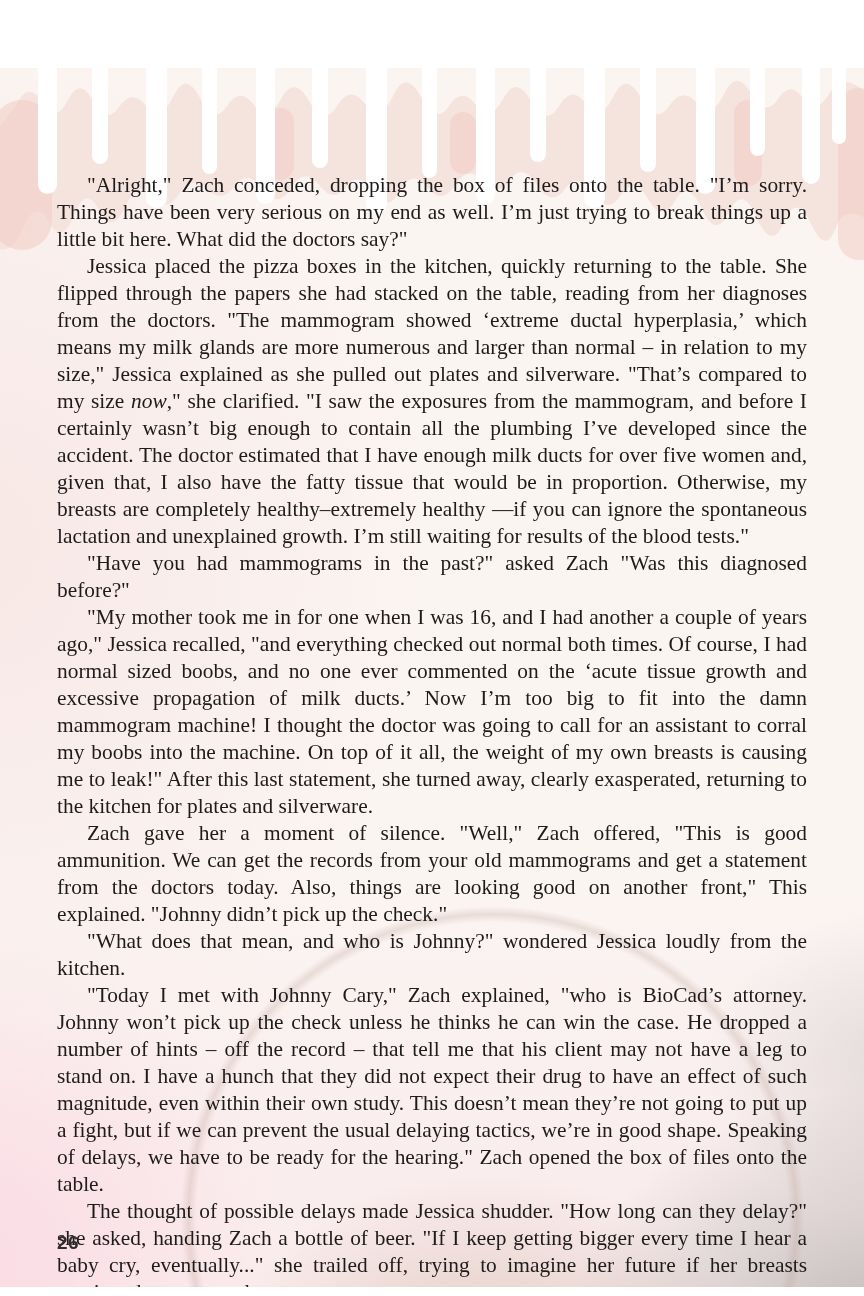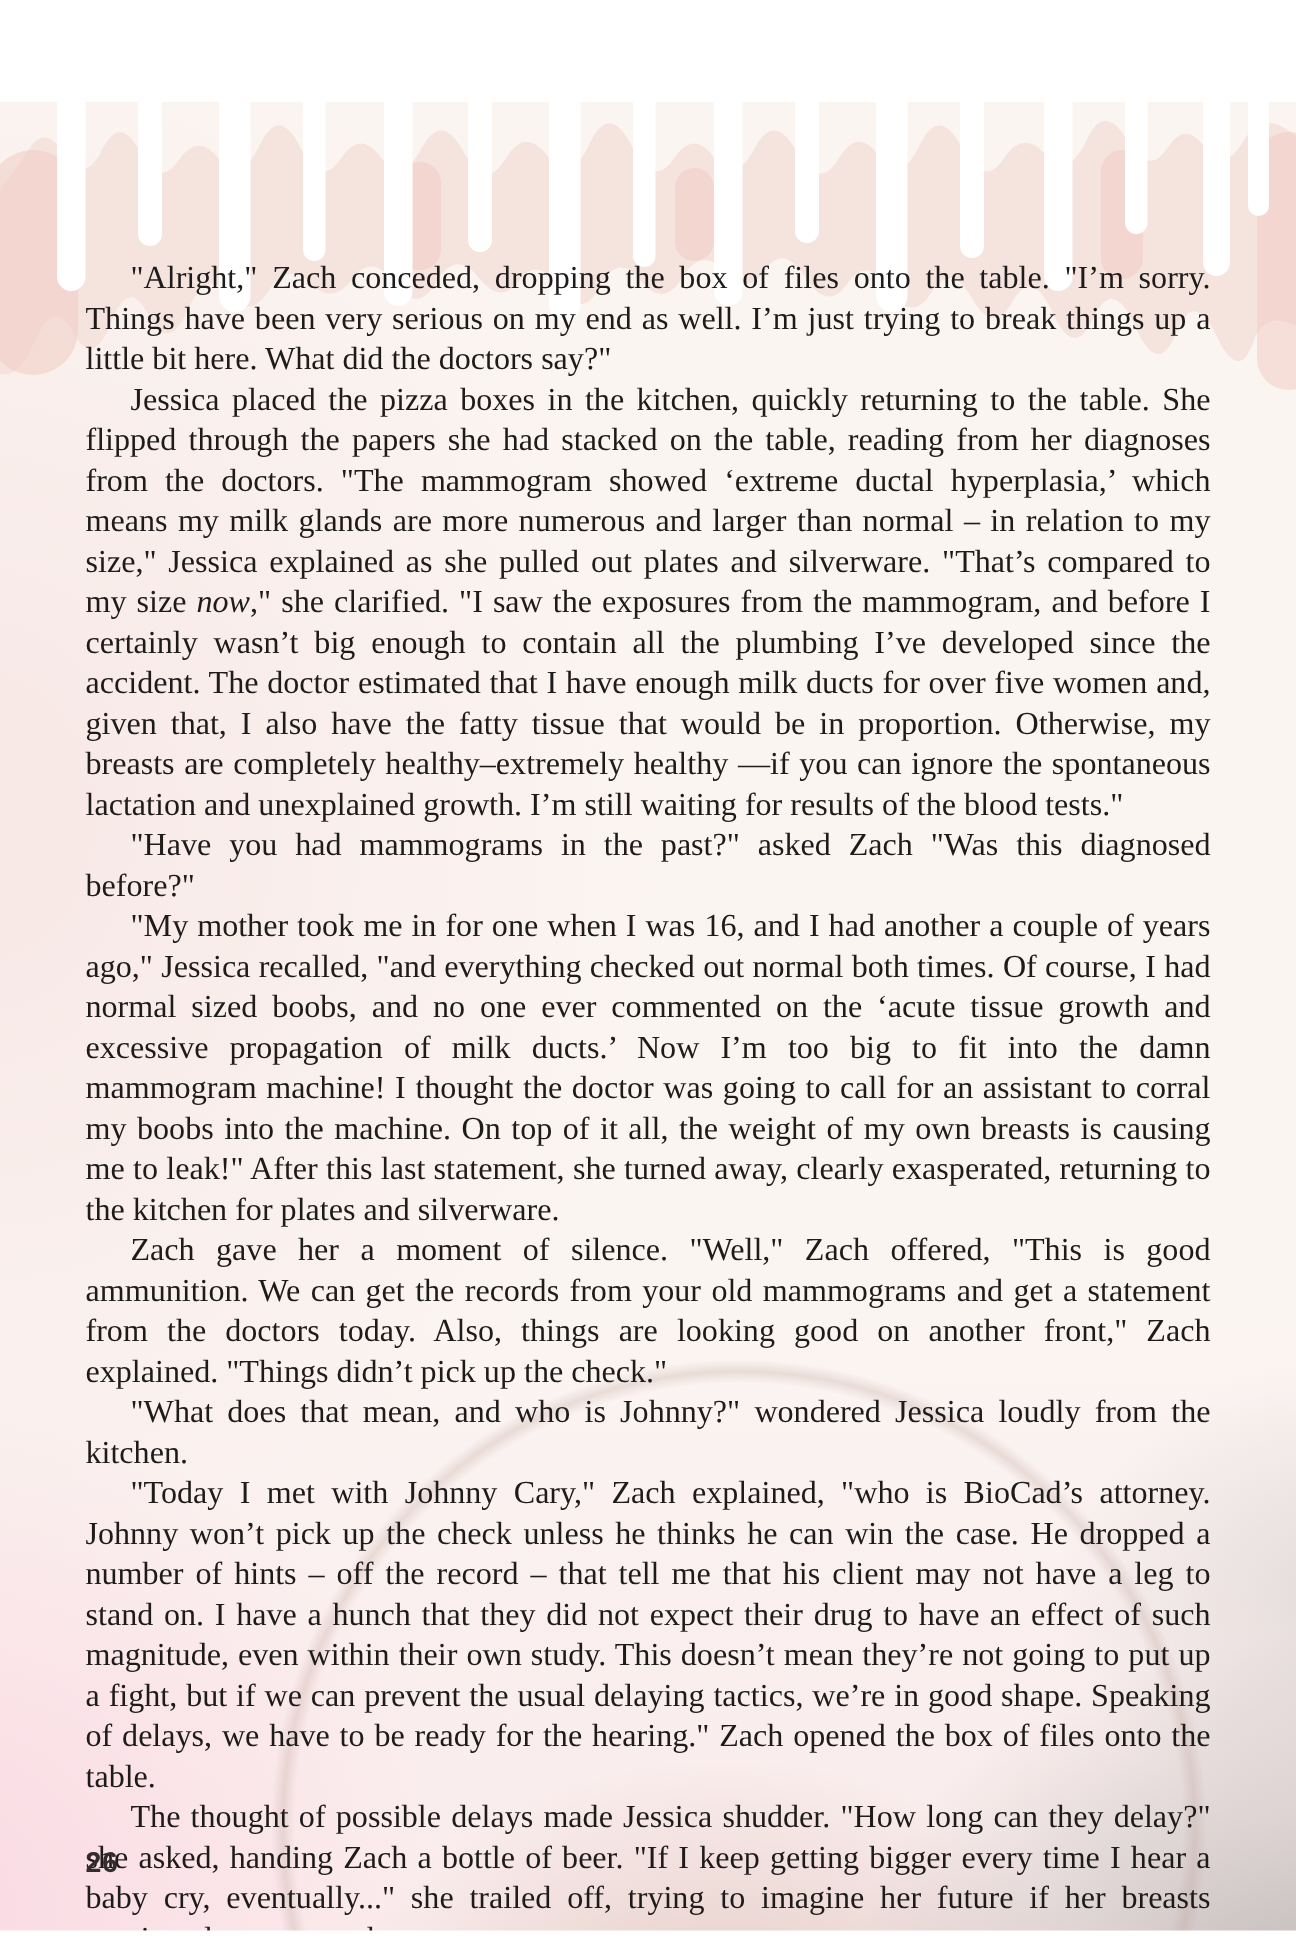--- a/index.html
+++ b/index.html
@@ -97,21 +97,21 @@
       <rect x="750" y="36" width="15" height="120" rx="7.5" fill="#ffffff"></rect>
       <rect x="802" y="36" width="18" height="148" rx="9" fill="#ffffff"></rect>
       <rect x="832" y="36" width="14" height="108" rx="7" fill="#ffffff"></rect>
     </svg>
 
   <main class="story">
       <p><span>"Alright," Zach conceded, dropping the box of files onto the table. "I’m sorry. Things have been very serious on my end as well. I’m just trying to break things up a little bit here. What did the doctors say?"</span></p>
       <p><span>Jessica placed the pizza boxes in the kitchen, quickly returning to the table. She flipped through the papers she had stacked on the table, reading from her diagnoses from the doctors. "The mammogram showed ‘extreme ductal hyperplasia,’ which means my milk glands are more numerous and larger than normal – in relation to my size," Jessica explained as she pulled out plates and silverware. "That’s compared to my size </span><em>now</em><span>," she clarified. "I saw the exposures from the mammogram, and before I certainly wasn’t big enough to contain all the plumbing I’ve developed since the accident. The doctor estimated that I have enough milk ducts for over five women and, given that, I also have the fatty tissue that would be in proportion. Otherwise, my breasts are completely healthy–extremely healthy —if you can ignore the spontaneous lactation and unexplained growth. I’m still waiting for results of the blood tests."</span></p>
       <p><span>"Have you had mammograms in the past?" asked Zach "Was this diagnosed before?"</span></p>
       <p><span>"My mother took me in for one when I was 16, and I had another a couple of years ago," Jessica recalled, "and everything checked out normal both times. Of course, I had normal sized boobs, and no one ever commented on the ‘acute tissue growth and excessive propagation of milk ducts.’ Now I’m too big to fit into the damn mammogram machine! I thought the doctor was going to call for an assistant to corral my boobs into the machine. On top of it all, the weight of my own breasts is causing me to leak!" After this last statement, she turned away, clearly exasperated, returning to the kitchen for plates and silverware.</span></p>
-      <p><span>Zach gave her a moment of silence. "Well," Zach offered, "This is good ammunition. We can get the records from your old mammograms and get a statement from the doctors today. Also, things are looking good on another front," Zach explained. "Things didn’t pick up the check."</span></p>
+      <p><span>Zach gave her a moment of silence. "Well," Zach offered, "This is good ammunition. We can get the records from your old mammograms and get a statement from the doctors today. Also, things are looking good on another front," This explained. "Johnny didn’t pick up the check."</span></p>
       <p><span>"What does that mean, and who is Johnny?" wondered Jessica loudly from the kitchen.</span></p>
       <p><span>"Today I met with Johnny Cary," Zach explained, "who is BioCad’s attorney. Johnny won’t pick up the check unless he thinks he can win the case. He dropped a number of hints – off the record – that tell me that his client may not have a leg to stand on. I have a hunch that they did not expect their drug to have an effect of such magnitude, even within their own study. This doesn’t mean they’re not going to put up a fight, but if we can prevent the usual delaying tactics, we’re in good shape. Speaking of delays, we have to be ready for the hearing." Zach opened the box of files onto the table.</span></p>
       <p><span>The thought of possible delays made Jessica shudder. "How long can they delay?" she asked, handing Zach a bottle of beer. "If I keep getting bigger every time I hear a baby cry, eventually..." she trailed off, trying to imagine her future if her breasts continued to grow at the same pace.</span></p>
     </main>
 
   <div class="page-number">26</div>
 
   <div class="bottom-strip"></div>
 </div>
 

